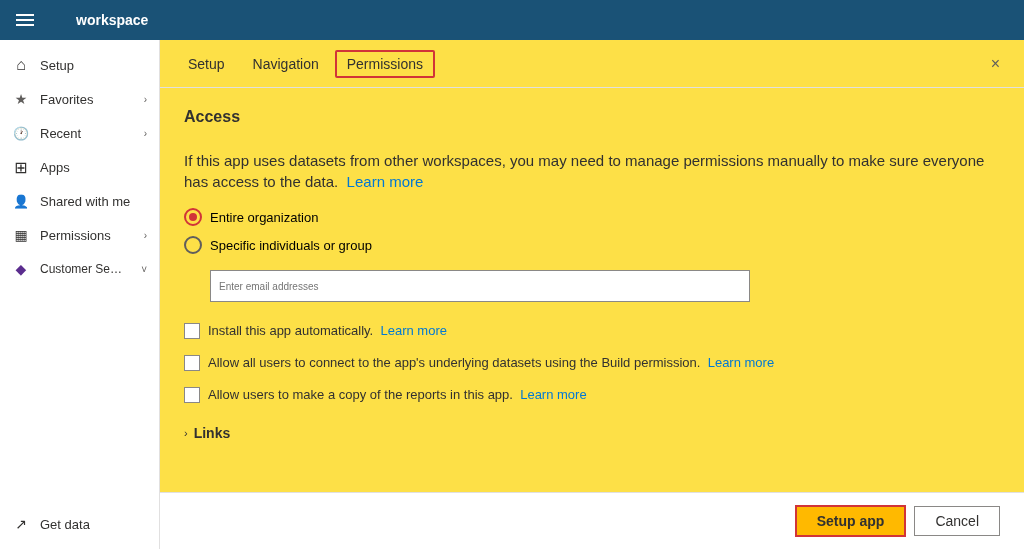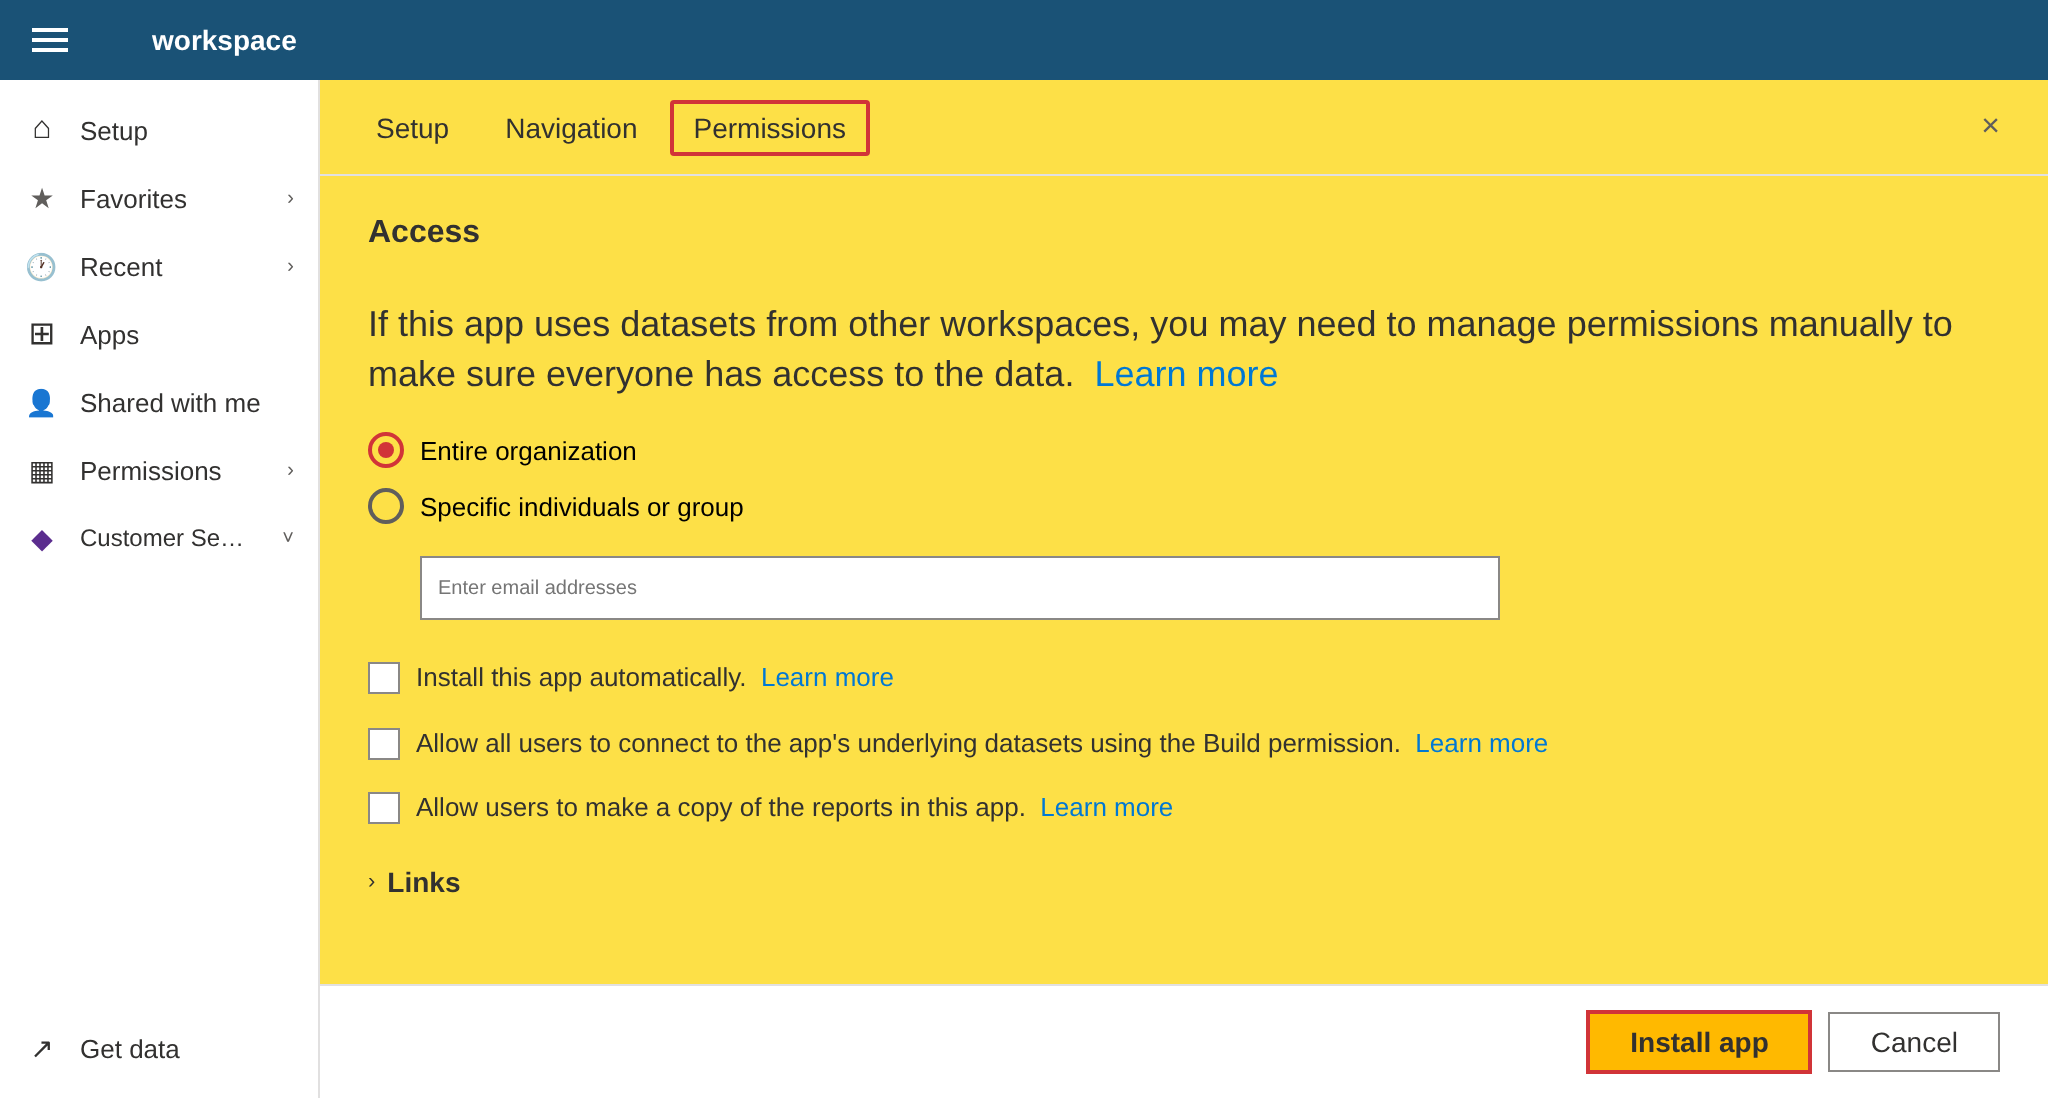--- a/index.html
+++ b/index.html
@@ -114,21 +114,21 @@
       flex: 1;
       overflow-y: auto;
     }
     .section-title {
       font-size: 16px;
       font-weight: 600;
       margin-bottom: 24px;
       color: #323130;
     }
     .description {
-      font-size: 18px;
+      font-size: 15px;
       color: #323130;
       margin-bottom: 16px;
       line-height: 1.4;
     }
     .learn-more { color: #0078d4; text-decoration: none; cursor: pointer; }
 
     
     .radio-group { display: flex; flex-direction: column; gap: 10px; margin-bottom: 16px; }
     .radio-option { display: flex; align-items: center; gap: 8px; cursor: pointer; font-size: 13px; }
     .radio-outer {
@@ -332,18 +332,18 @@
           </label>
         </div>
 
         <div class="links-section">
           <span class="links-chevron">›</span>
           <span class="links-label">Links</span>
         </div>
       </div>
 
       <div class="footer">
-        <button class="btn-update">Install app</button>
+        <button class="btn-update">Setup app</button>
         <button class="btn-cancel">Cancel</button>
       </div>
     </div>
   </div>
 </div>
 
 </body></html>

